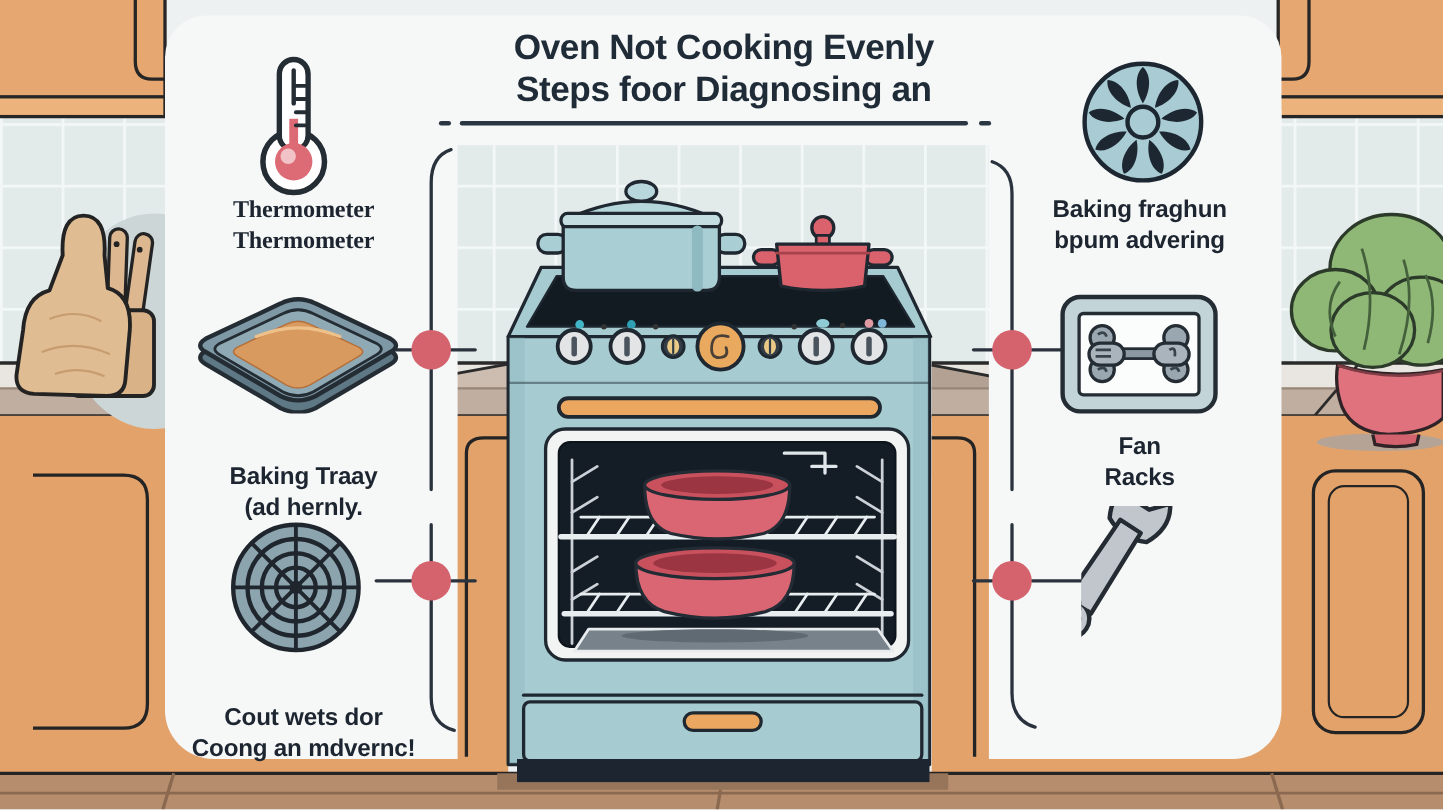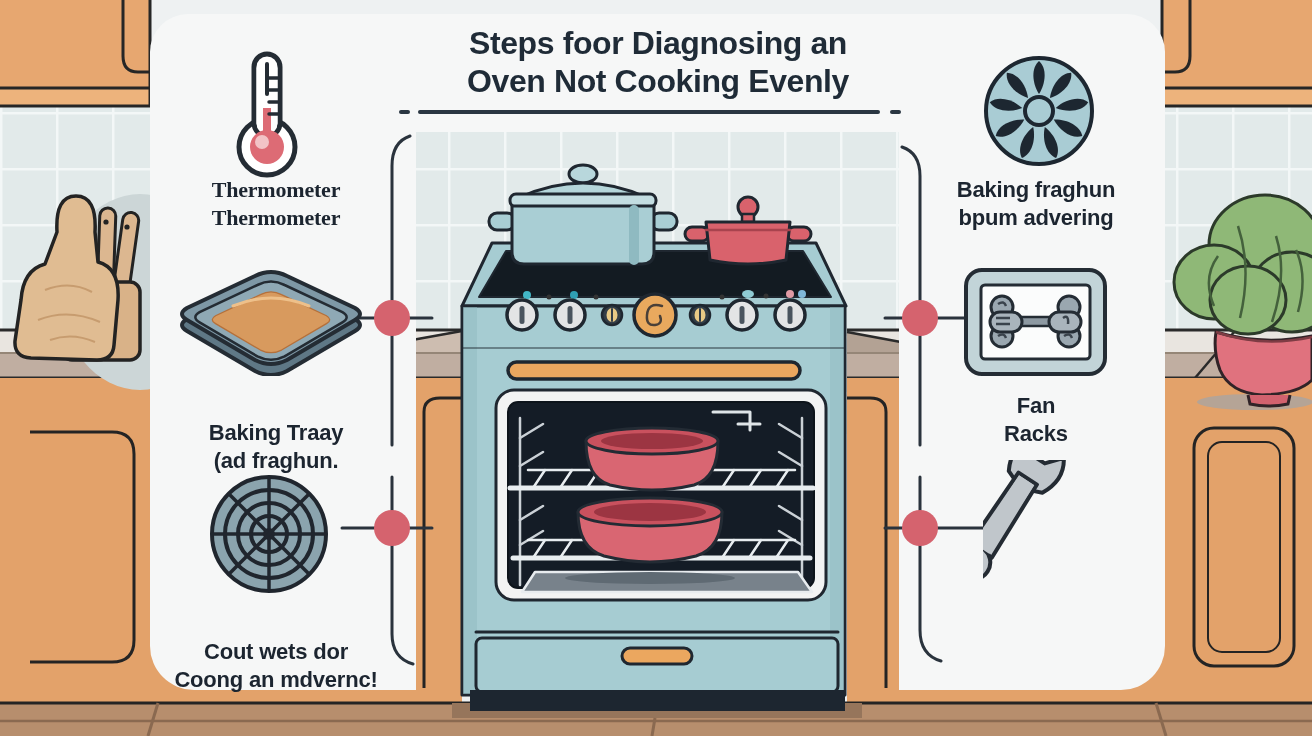--- a/index.html
+++ b/index.html
@@ -269,22 +269,22 @@
     </g>
     <g fill="#d5636e">
       <circle cx="392" cy="318" r="18"></circle>
       <circle cx="392" cy="528" r="18"></circle>
       <circle cx="920" cy="318" r="18"></circle>
       <circle cx="920" cy="528" r="18"></circle>
     </g>
   </svg>
 
   <div class="title">
+    <span>Oven Not Cooking Evenly</span>
     <span>Steps foor Diagnosing an</span>
-    <span>Oven Not Cooking Evenly</span>
   </div>
   <div class="rule rule-dash-l"></div>
   <div class="rule rule-main"></div>
   <div class="rule rule-dash-r"></div>
 
   <svg class="abs" style="left:222px;top:48px;" width="90" height="132" viewBox="0 0 90 132">
     <circle cx="45" cy="99" r="28" fill="#ffffff" stroke="#242c34" stroke-width="5"></circle>
     <rect x="32" y="6" width="26" height="82" rx="13" fill="#ffffff" stroke="#242c34" stroke-width="5"></rect>
     <rect x="34.5" y="10" width="21" height="76" rx="10.5" fill="#ffffff"></rect>
     <rect x="41" y="60" width="8" height="38" fill="#dd6b75"></rect>
@@ -363,21 +363,21 @@
       <rect x="-9" y="-14" width="18" height="82" fill="#c0c6cb" stroke="none"></rect>
     </g>
   </svg>
 
   <div class="step-label lab-l" style="top:176px;font-family:Liberation Serif, serif;">
     <span>Thermometer</span>
     <span>Thermometer</span>
   </div>
   <div class="step-label lab-l" style="top:388px;margin-top:31px;">
     <span>Baking Traay</span>
-    <span>(ad fraghun.</span>
+    <span>(ad hernly.</span>
   </div>
   <div class="step-label lab-l" style="top:598px;margin-top:40px;">
     <span>Cout wets dor</span>
     <span>Coong an mdvernc!</span>
   </div>
 
   <div class="step-label lab-r" style="top:176px;">
     <span>Baking fraghun</span>
     <span>bpum advering</span>
   </div>

